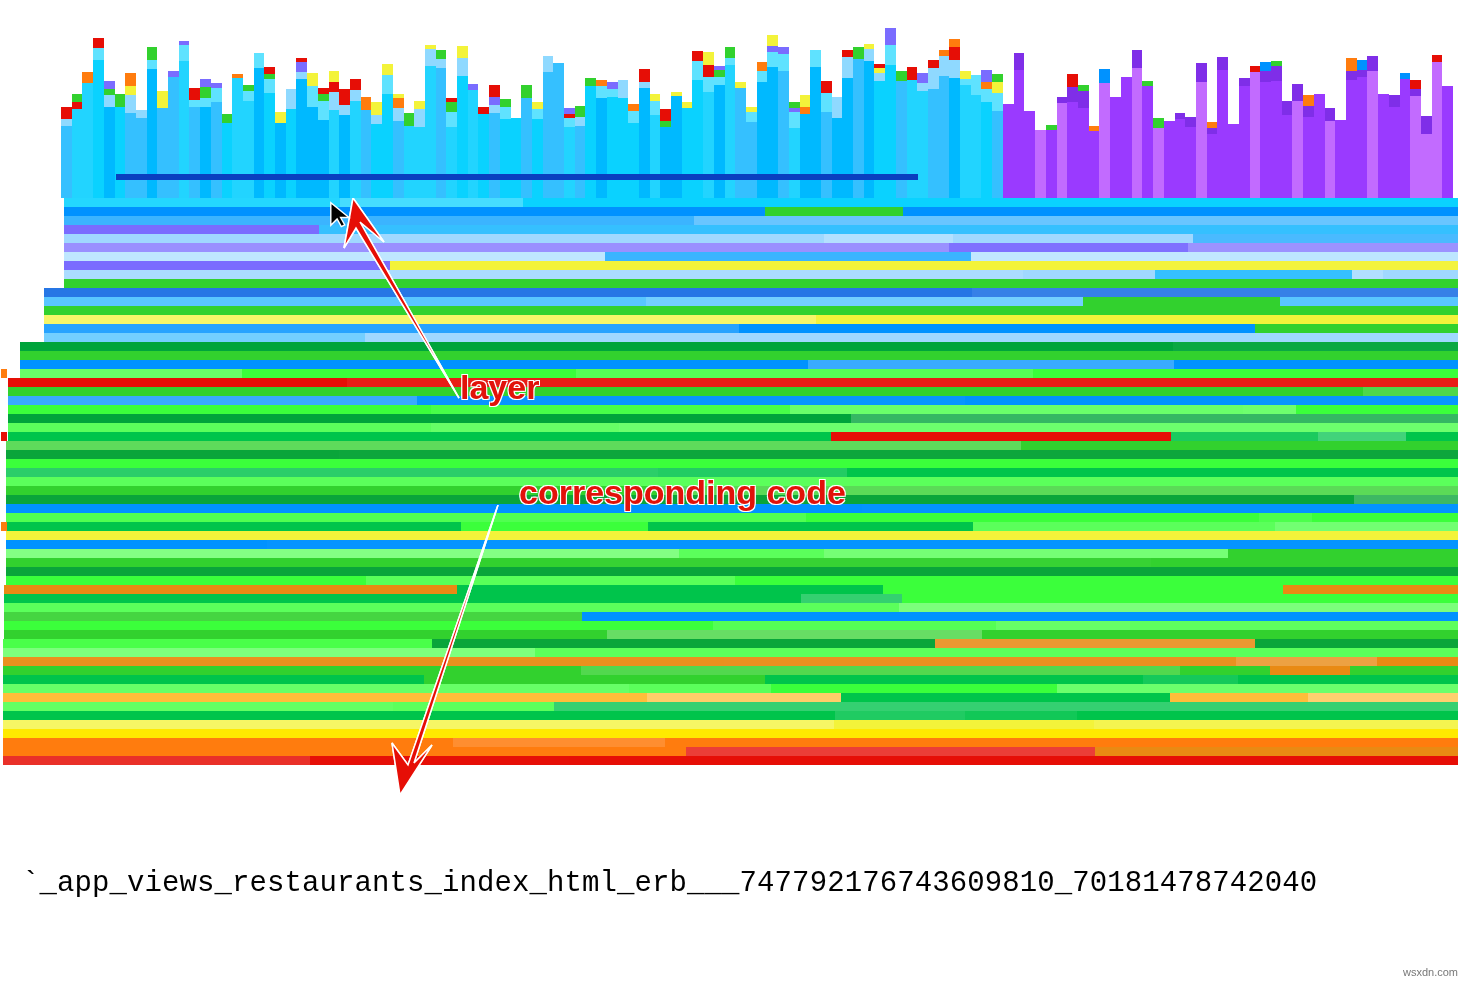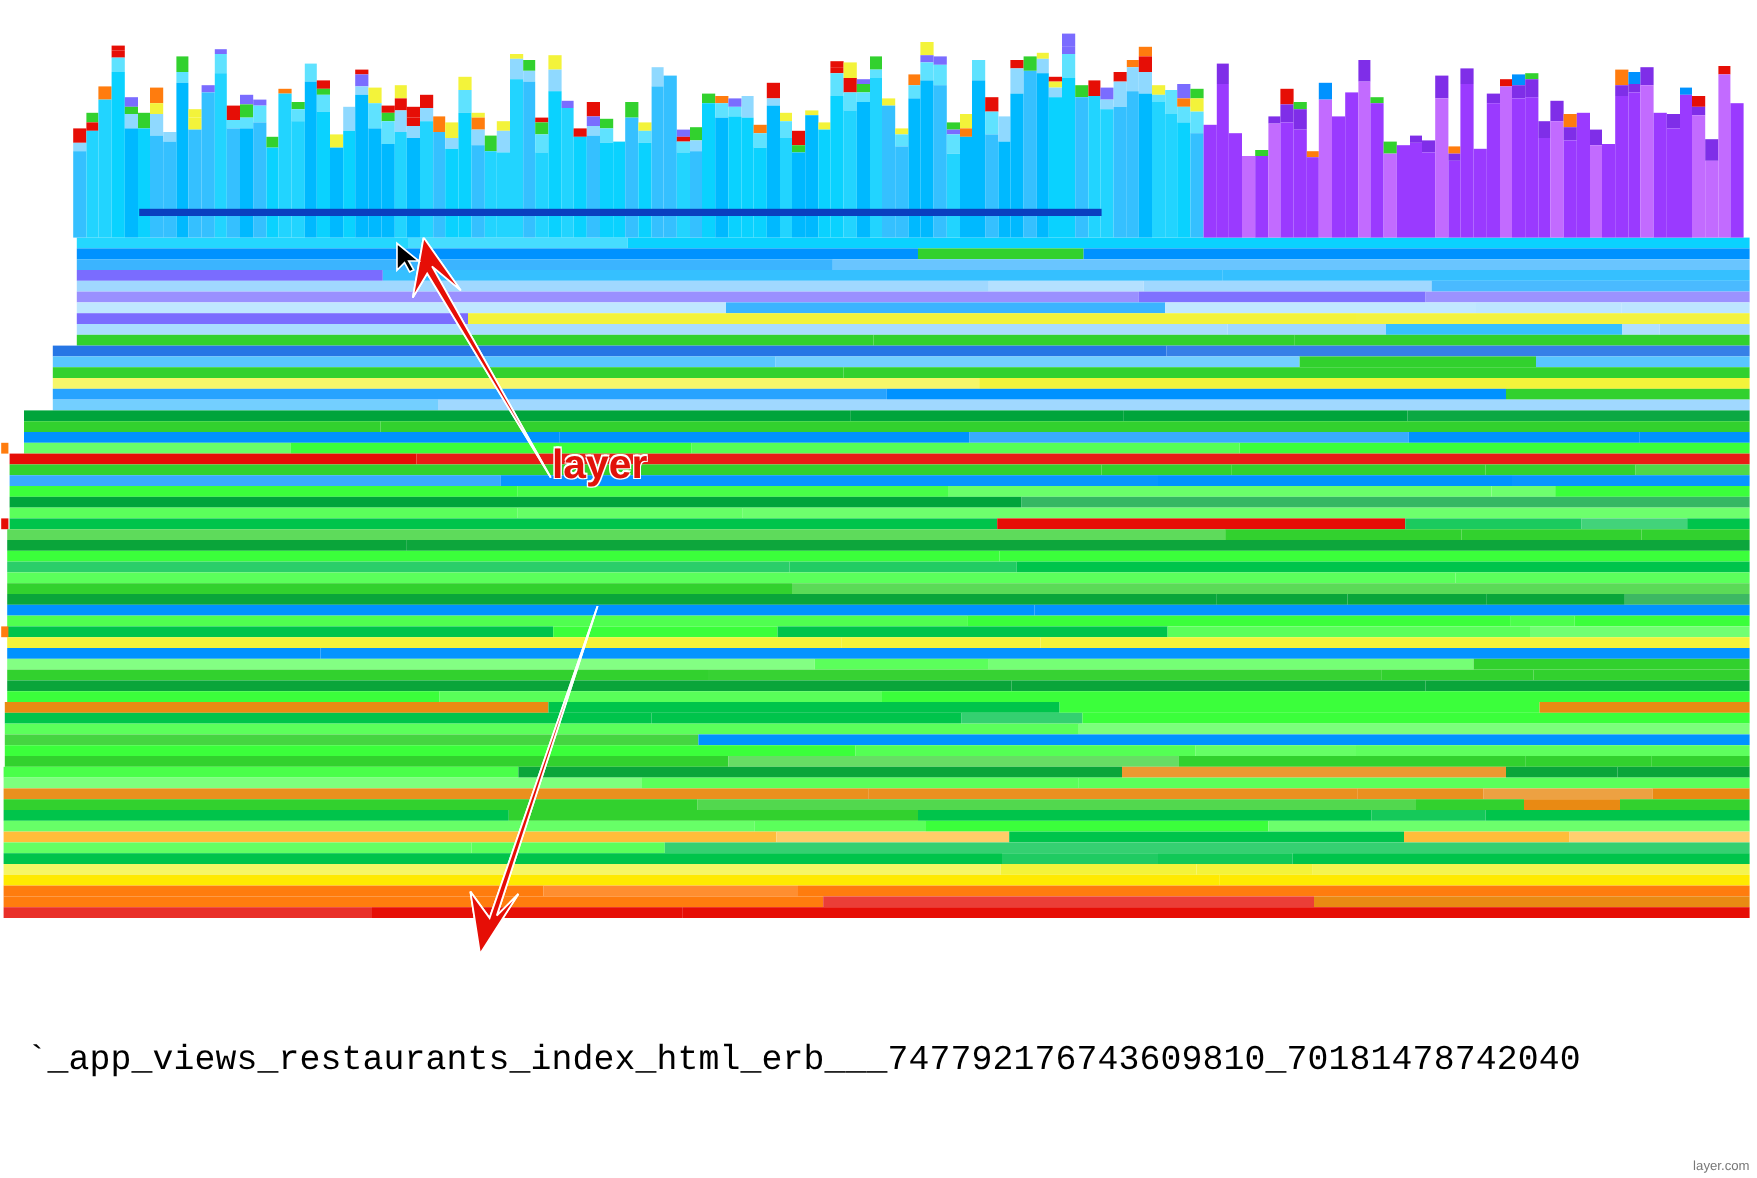--- a/index.html
+++ b/index.html
@@ -1084,20 +1084,21 @@
   </div>
 
   <svg class="arrow" style="left:334px; top:198px;" width="150" height="210" viewBox="0 0 150 210">
     <path d="M125 200 L26 24 L50 44 L19 0 L10 50 L22 30 Z" fill="#e60e06" stroke="#fff" stroke-width="1.5"></path>
   </svg>
   <div class="ann-text" style="left:460px; top:368px;">layer</div>
 
   <svg class="arrow" style="left:386px; top:505px;" width="115" height="290" viewBox="0 0 115 290">
     <path d="M112 0 L28 258 L46 240 L14 290 L6 238 L22 260 Z" fill="#e60e06" stroke="#fff" stroke-width="1.5"></path>
   </svg>
+  <div class="ann-text" style="left:519px; top:473px;">corresponding code</div>
 
   <div class="code">
     <div>`_app_views_restaurants_index_html_erb___747792176743609810_70181478742040</div>
     
   </div>
 
-  <div class="watermark">layer.com</div>
+  <div class="watermark">wsxdn.com</div>
 </div>
 
 </body></html>

